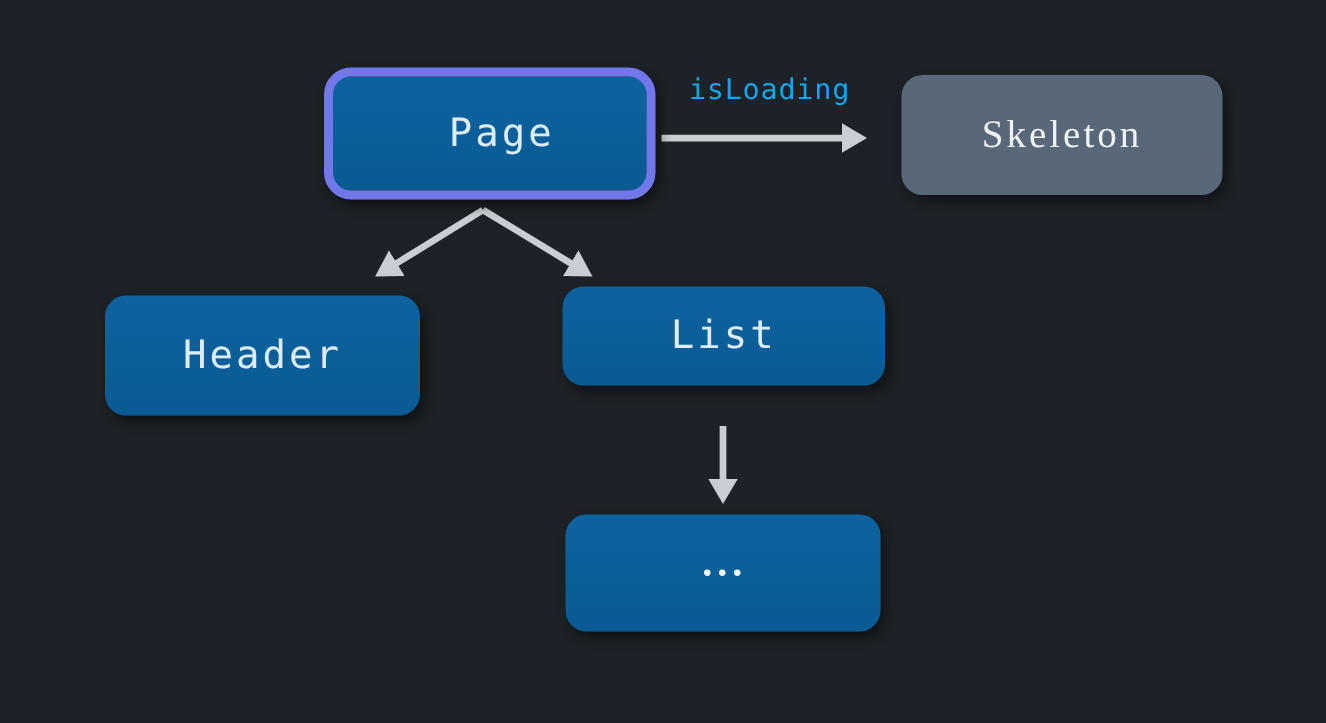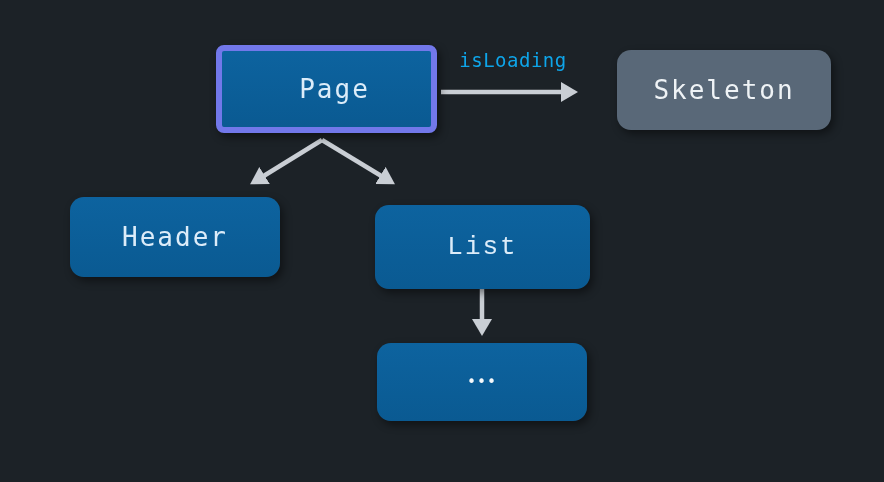--- a/index.html
+++ b/index.html
@@ -38,27 +38,27 @@
   .node-blue {
     background: linear-gradient(180deg, #0d639f 0%, #0a5a92 100%);
     color: #dcecf9;
   }
   .node-gray {
     background: #596878;
     color: #eff3f6;
   }
   .node-highlighted {
     border: 6px solid #7278ea;
-    border-radius: 8px;
+    border-radius: 18px;
     padding-left: 16px;
   }
   .node-page    { left: 216px; top: 45px;  width: 221px; height: 88px; }
-  .node-skeleton{ left: 617px; top: 50px;  width: 214px; height: 80px; }
+  .node-skeleton{ left: 601px; top: 50px;  width: 214px; height: 80px; font-family: Liberation Serif, serif; }
   .node-header  { left: 70px;  top: 197px; width: 210px; height: 80px; text-align: right; }
-  .node-list    { left: 375px; top: 205px; width: 215px; height: 84px; font-family: Liberation Mono, monospace; }
+  .node-list    { left: 375px; top: 191px; width: 215px; height: 66px; }
   .node-ellipsis{ left: 377px; top: 343px; width: 210px; height: 78px;
                   font-size: 15px; letter-spacing: 1px; color: #f5f8fa; }
   .edge-label {
     position: absolute;
     left: 452px;
     top: 49px;
     width: 122px;
     text-align: center;
     font-size: 19px;
     color: #0ea5e9;

